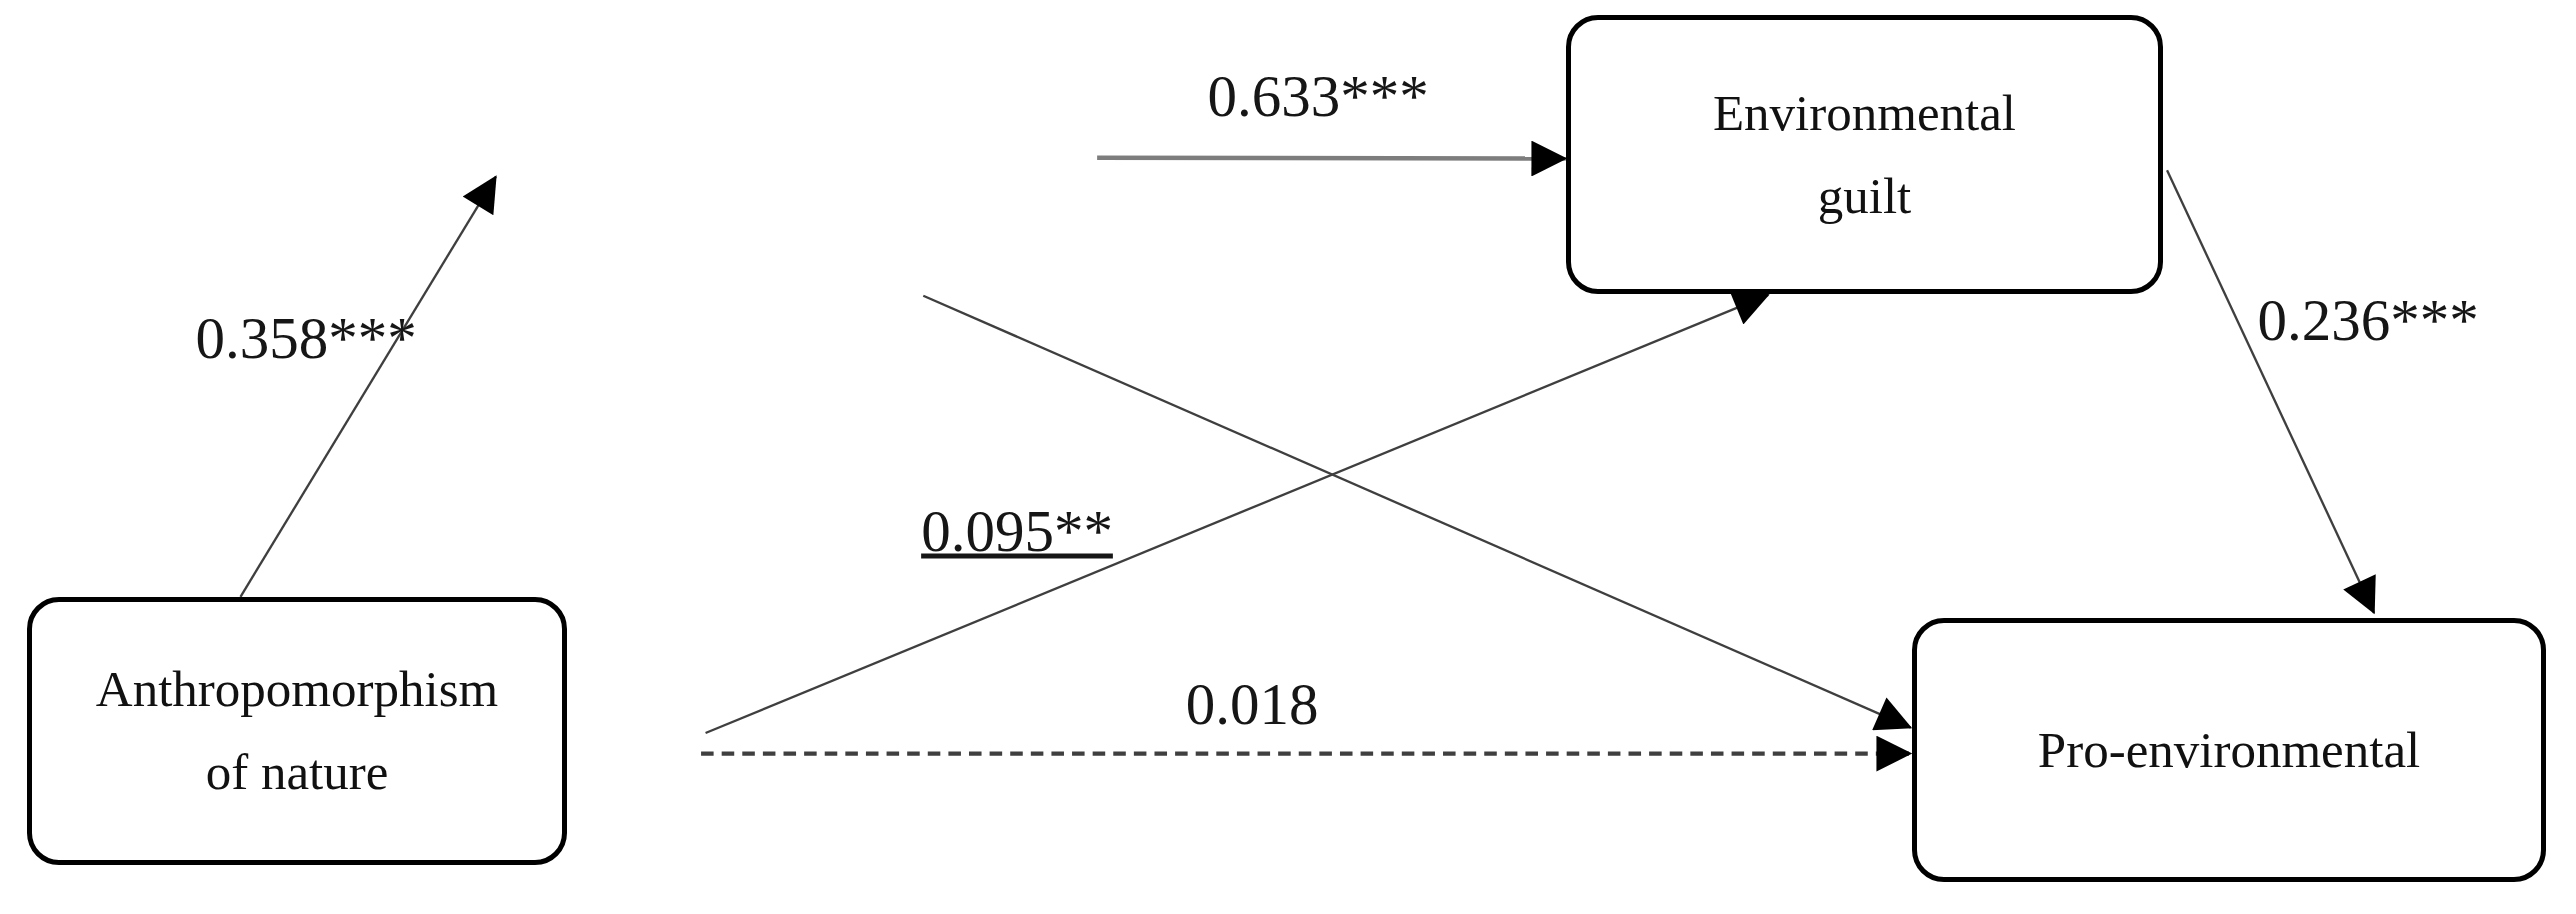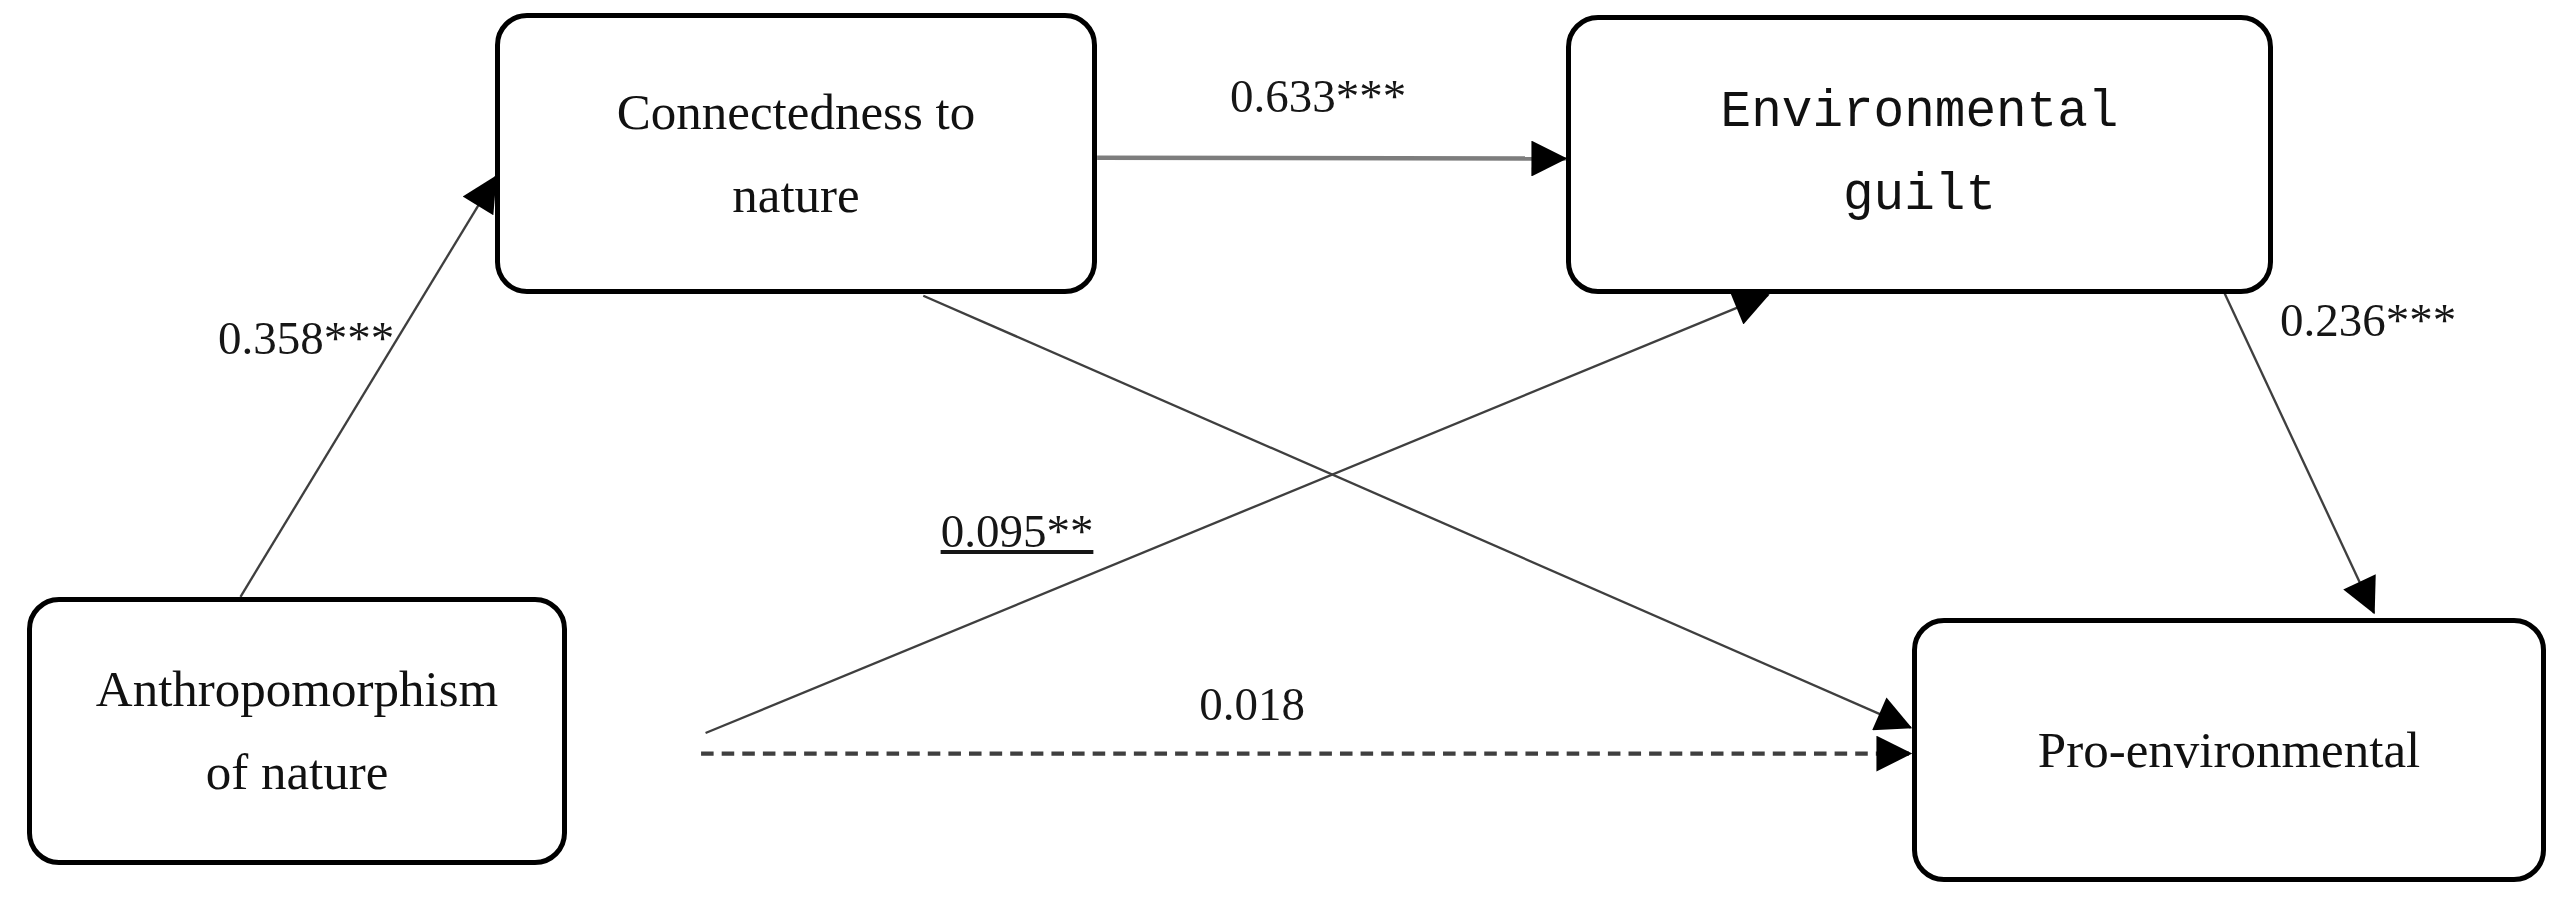--- a/index.html
+++ b/index.html
@@ -33,27 +33,27 @@
     flex-direction: column;
     align-items: center;
     justify-content: center;
     text-align: center;
     font-size: 51px;
     line-height: 1.62;
     color: #111111;
   }
   .node .nline { white-space: nowrap; }
   .node-connectedness { left: 495px; top: 13.4px;  width: 602px; height: 281px; }
-  .node-guilt         { left: 1566px; top: 15.2px; width: 707px; height: 279px; font-family: Liberation Mono, monospace; }
+  .node-guilt         { left: 1566px; top: 15.2px; width: 597px; height: 279px; }
   .node-anthro        { left: 27px;  top: 597px; width: 540px; height: 268px; }
   .node-behavior      { left: 1912px; top: 618px; width: 634px; height: 264px; }
   .coef {
     position: absolute;
     transform: translate(-50%, -50%);
-    font-size: 47px;
+    font-size: 59px;
     white-space: nowrap;
     color: #161616;
     background: transparent;
   }
   .coef-358 { left: 306px;  top: 338px; }
   .coef-633 { left: 1318px; top: 96px; }
   .coef-236 { left: 2368px; top: 320px; }
   .coef-095 { left: 1017px; top: 531px; text-decoration: underline; }
   .coef-305 { left: 1654px; top: 528px; }
   .coef-018 { left: 1252px; top: 704px; }
@@ -76,24 +76,20 @@
 
     <line x1="2418" y1="190" x2="2649" y2="684" stroke="#3f3f3f" stroke-width="2.6" marker-end="url(#ah)"></line>
 
     <line x1="787" y1="818" x2="1973" y2="329" stroke="#3f3f3f" stroke-width="2.6" marker-end="url(#ah)"></line>
 
     <line x1="1030" y1="330" x2="2132" y2="812" stroke="#3f3f3f" stroke-width="2.6" marker-end="url(#ah)"></line>
 
     <line x1="782" y1="841" x2="2132" y2="841" stroke="#3f3f3f" stroke-width="4.6" stroke-dasharray="14 9" marker-end="url(#ah)"></line>
   </svg>
 
-  <div class="node node-connectedness">
-    <span class="nline">Connectedness to</span>
-    <span class="nline">nature</span>
-  </div>
 
   <div class="node node-guilt">
     <span class="nline">Environmental</span>
     <span class="nline">guilt</span>
   </div>
 
   <div class="node node-anthro">
     <span class="nline">Anthropomorphism</span>
     <span class="nline">of nature</span>
   </div>

